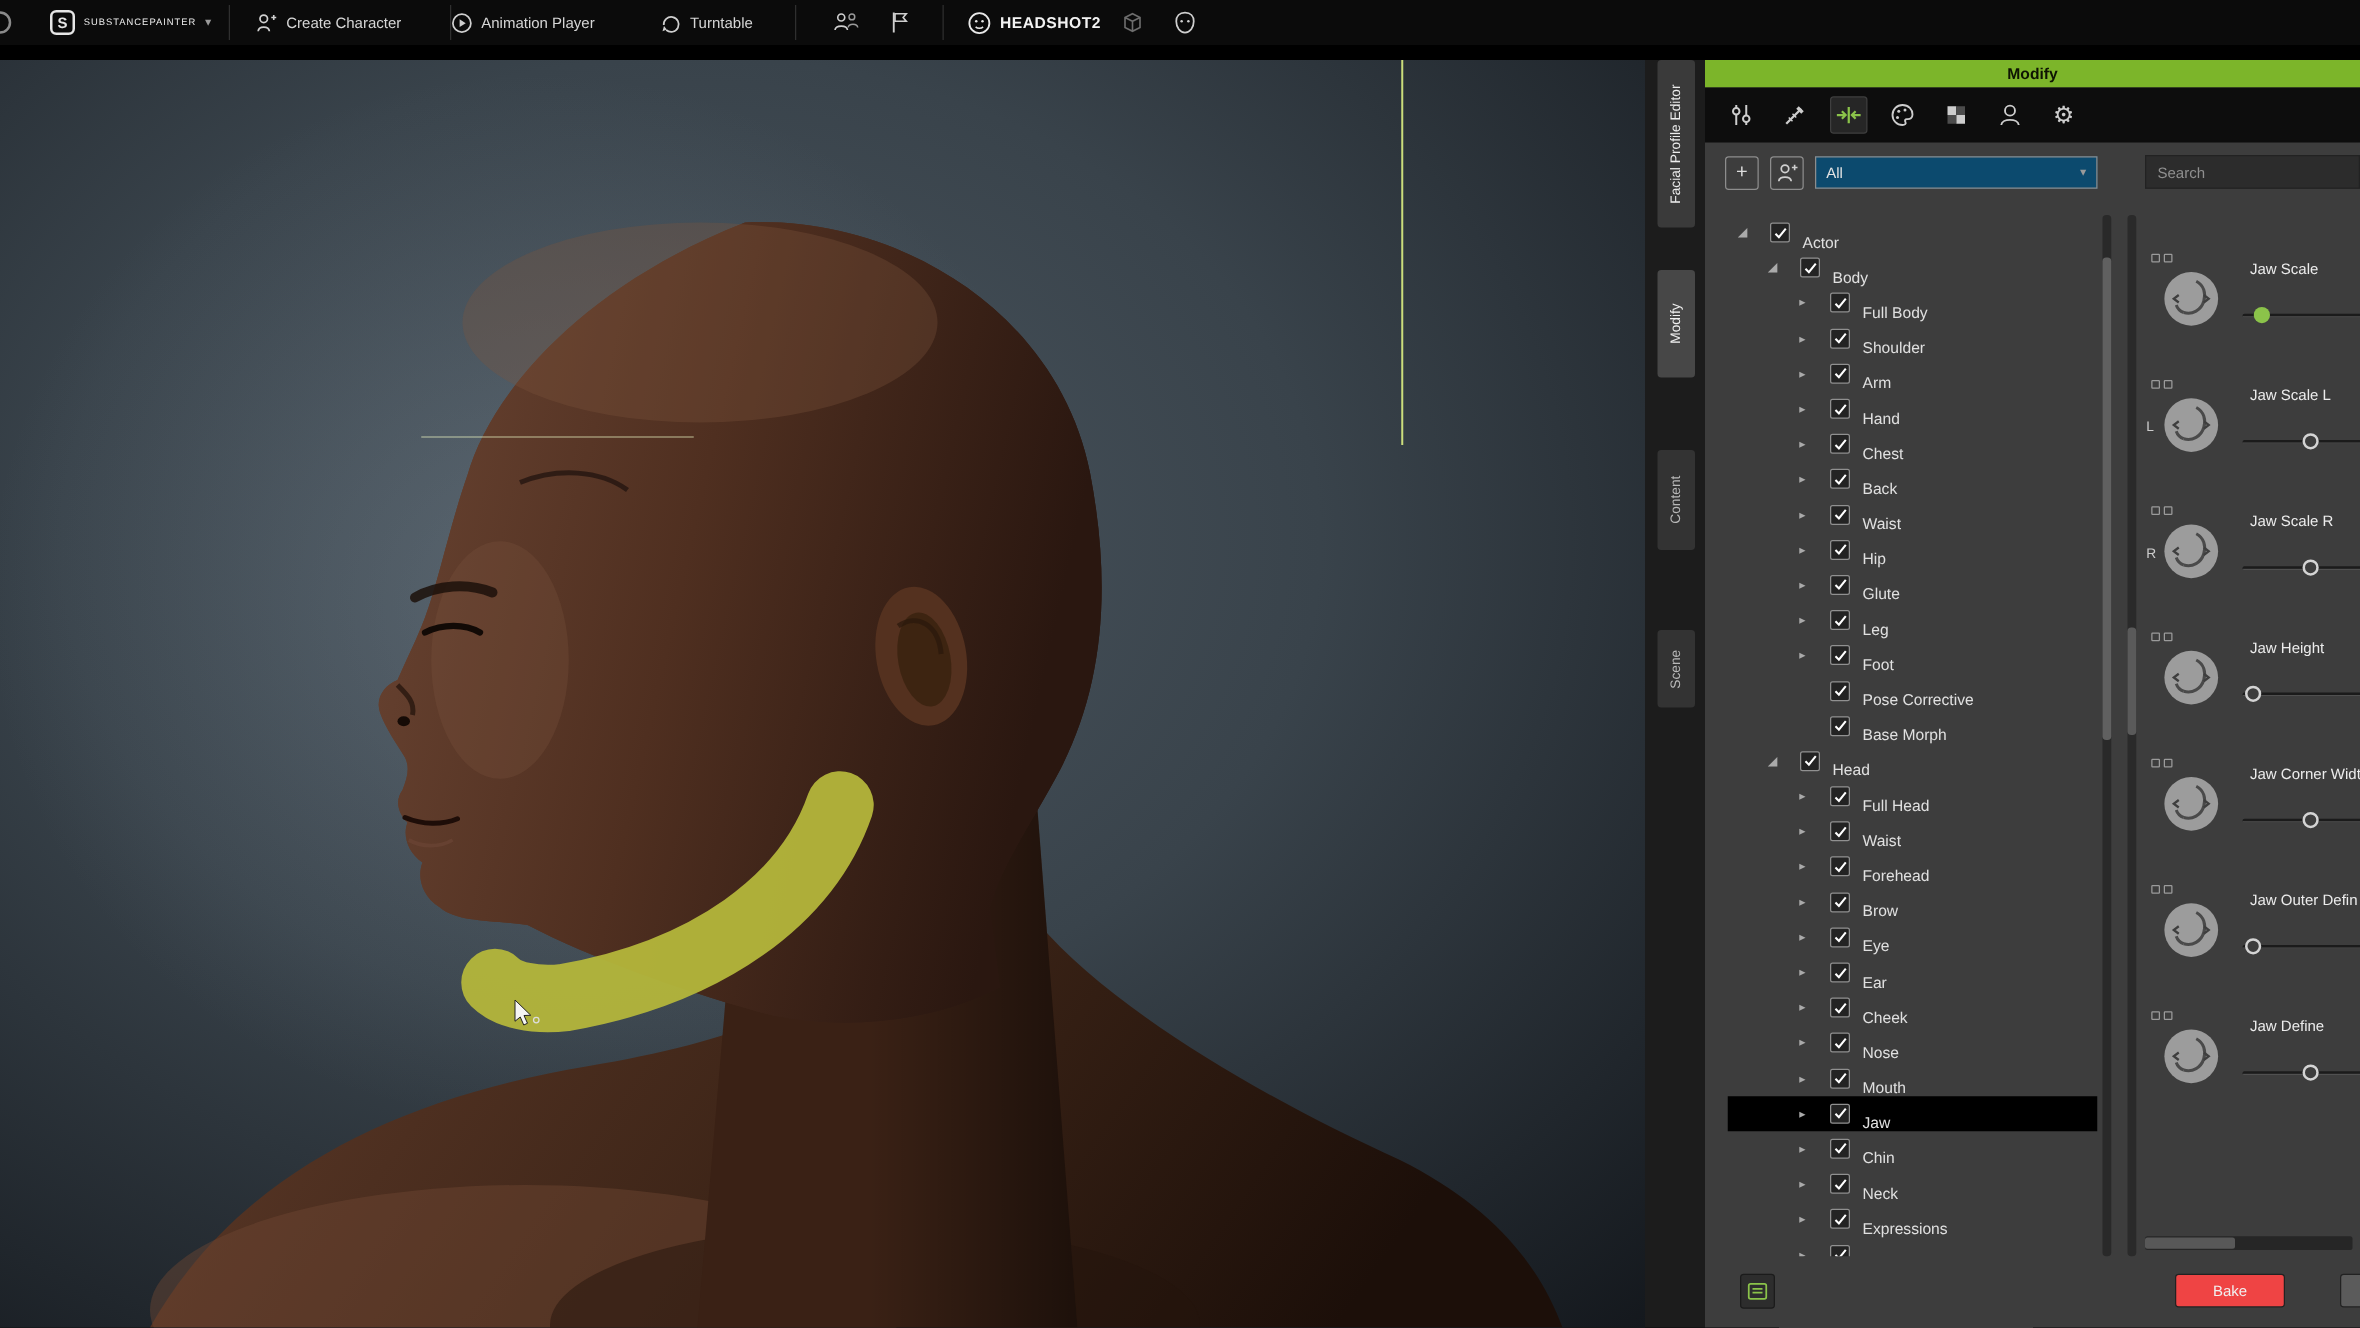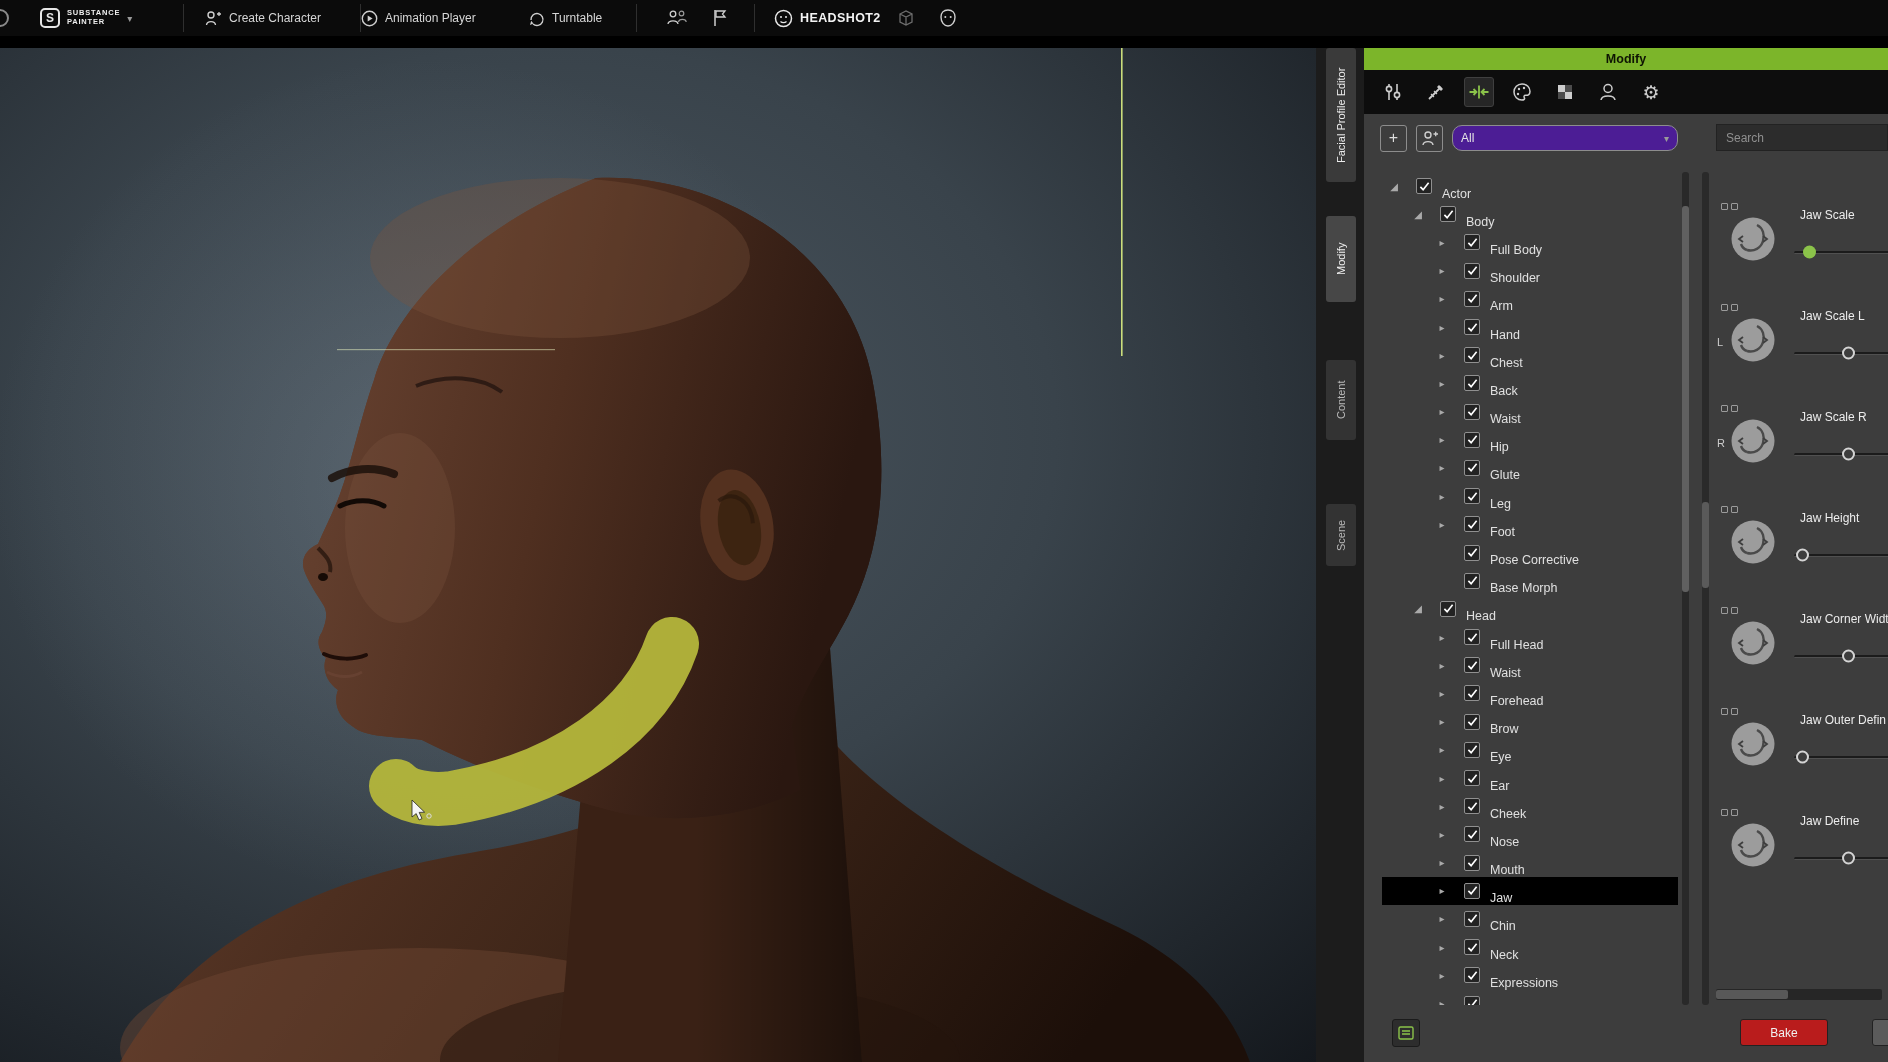--- a/index.html
+++ b/index.html
@@ -5,21 +5,21 @@
 *{margin:0;padding:0;box-sizing:border-box;}
 html,body{width:1888px;height:1062px;background:#000;font-family:"Liberation Sans",sans-serif;overflow:hidden;}
 .app{position:absolute;left:0;top:0;width:1888px;height:1062px;}
 
 
 .topbar{position:absolute;left:0;top:0;width:1888px;height:36px;background:#0b0b0b;z-index:5;}
 .tb-item{position:absolute;top:0;height:36px;display:flex;align-items:center;gap:7px;color:#d6d6d6;font-size:12px;white-space:nowrap;cursor:default;}
 .tb-sep{position:absolute;top:4px;height:28px;width:1px;background:#2f2f2f;}
 .tb-partial{position:absolute;left:-9px;top:9px;width:18px;height:18px;border:2px solid #8a8a8a;border-radius:50%;}
 .sp-badge{width:20px;height:20px;border:2px solid #e6e6e6;border-radius:5px;color:#e6e6e6;font-weight:bold;font-size:12px;display:flex;align-items:center;justify-content:center;}
-.sp-text{display:flex;flex-direction:column;line-height:1.15;font-size:7.5px;letter-spacing:.8px;color:#eee;font-weight:bold;}
+.sp-text{display:flex;flex-direction:row;line-height:1.15;font-size:7.5px;letter-spacing:.8px;color:#eee;font-weight:normal;}
 .caret{color:#9a9a9a;font-size:10px;}
 .tb-ico{display:flex;align-items:center;justify-content:center;}
 .headshot-label{font-weight:bold;color:#f3f3f3;font-size:12.5px;letter-spacing:.4px;}
 
 
 .viewport{position:absolute;left:0;top:48px;width:1316px;height:1014px;background:#20262b;}
 
 
 .tabstrip{position:absolute;left:1316px;top:48px;width:48px;height:1014px;background:#1c1c1c;}
 .vtab{position:absolute;left:10px;width:30px;writing-mode:vertical-rl;transform:rotate(180deg);display:flex;align-items:center;justify-content:center;font-size:11px;border-radius:3px;cursor:pointer;}
@@ -29,21 +29,21 @@
 .vtab.t3{top:456px;height:62px;background:#333;color:#b9b9b9;}
 
 
 .panel{position:absolute;left:1364px;top:48px;width:524px;height:1014px;background:#3d3d3d;overflow:hidden;}
 .panel-header{position:absolute;left:0;top:0;width:100%;height:22px;background:#7cb52a;color:#0e1403;font-weight:bold;font-size:12.5px;display:flex;align-items:center;justify-content:center;}
 .icon-row{position:absolute;left:0;top:22px;width:100%;height:44px;background:#0d0d0d;display:flex;align-items:center;gap:13px;padding-left:14px;}
 .pi{width:30px;height:30px;display:flex;align-items:center;justify-content:center;cursor:pointer;}
 .pi.active{background:#262626;border:1px solid #3f3f3f;border-radius:3px;}
 .controls-row{position:absolute;left:0;top:66px;width:340px;height:48px;display:flex;align-items:center;padding-left:16px;gap:9px;}
 .sq-btn{width:27px;height:27px;border:1px solid #8d8d8d;border-radius:3px;color:#ddd;display:flex;align-items:center;justify-content:center;font-size:16px;background:transparent;cursor:pointer;}
-.all-dd{width:226px;height:26px;border:1px solid #8d8d8d;border-radius:10px;display:flex;align-items:center;justify-content:space-between;padding:0 8px;color:#e4e4e4;font-size:12px;background:#4c1d95;cursor:pointer;}
+.all-dd{width:226px;height:26px;border:1px solid #8d8d8d;border-radius:0;display:flex;align-items:center;justify-content:space-between;padding:0 8px;color:#e4e4e4;font-size:12px;background:#0c4a6e;cursor:pointer;}
 .search{position:absolute;left:352px;top:76px;width:172px;height:27px;background:#2c2c2c;border:1px solid #222;color:#cfcfcf;font-size:12px;padding:0 9px;outline:none;font-family:"Liberation Sans",sans-serif;}
 .search::placeholder{color:#8f8f8f;}
 
 
 .tree{position:absolute;left:18px;top:124px;width:296px;height:833px;overflow:hidden;}
 .tree-row{display:flex;align-items:center;color:#e0e0e0;font-size:12.5px;height:28.2px;flex:0 0 28.2px;cursor:pointer;}
 .tree-row.sel{background:#000;}
 .ind{display:block;height:1px;}
 .ex{width:20px;text-align:center;color:#aaa;font-size:10px;}
 .cb{width:16px;height:16px;border:1px solid #909090;background:#232323;margin:0 10px 0 12px;display:flex;align-items:center;justify-content:center;border-radius:2px;flex:0 0 16px;}
@@ -63,21 +63,21 @@
 .knob{position:absolute;left:14px;top:16px;width:46px;height:46px;cursor:pointer;}
 .sl-label{position:absolute;left:84px;top:8px;right:-40px;color:#ececec;font-size:12px;white-space:nowrap;overflow:hidden;}
 .sl-track{position:absolute;left:78px;right:-4px;top:51px;height:3px;background:#1b1b1b;border-bottom:1px solid #505050;border-radius:2px;cursor:pointer;}
 .sl-handle{position:absolute;top:1px;width:13px;height:13px;border-radius:50%;transform:translate(-6px,-50%);background:#3d3d3d;border:2px solid #d4d4d4;cursor:grab;}
 .sl-handle.filled{background:#8bc34a;border:none;}
 .h-scroll{position:absolute;left:352px;top:941px;width:166px;height:11px;background:#262626;border-radius:2px;}
 .h-thumb{position:absolute;left:0;top:1px;width:72px;height:9px;background:#585858;border-radius:2px;cursor:grab;}
 
 
 .footer-left-btn{position:absolute;left:28px;top:971px;width:28px;height:28px;background:#2d2d2d;border:1px solid #1b1b1b;border-radius:3px;display:flex;align-items:center;justify-content:center;cursor:pointer;}
-.bake-btn{position:absolute;left:376px;top:971px;width:88px;height:27px;background:#b91c1c;border:1px solid #222;border-radius:3px;color:#f0f0f0;font-size:12px;display:flex;align-items:center;justify-content:center;cursor:pointer;}
+.bake-btn{position:absolute;left:376px;top:971px;width:88px;height:27px;background:#ef4444;border:1px solid #222;border-radius:3px;color:#f0f0f0;font-size:12px;display:flex;align-items:center;justify-content:center;cursor:pointer;}
 .sliver-btn{position:absolute;left:508px;top:971px;width:30px;height:27px;background:#5b5b5b;border:1px solid #222;border-radius:3px;cursor:pointer;}
 svg{display:block;}
 </style>
 </head>
 <body>
 
 <div class="app">
 
   <header class="topbar">
     <span class="tb-partial"></span>

